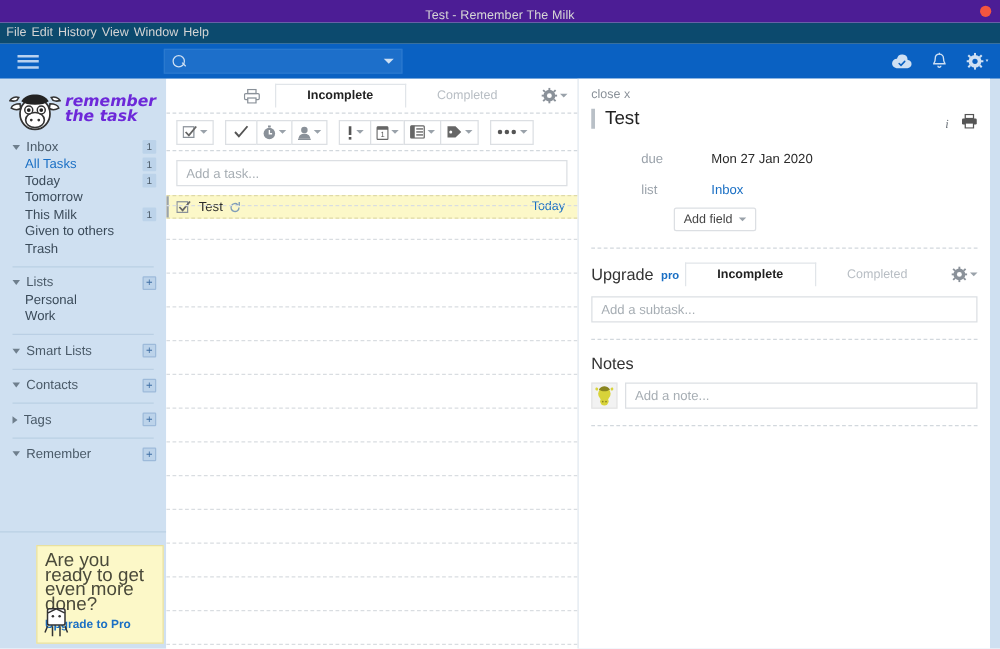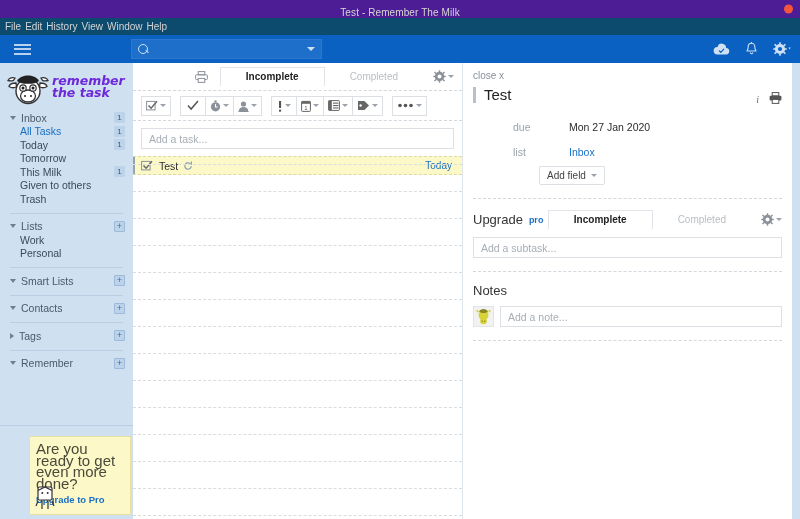--- a/index.html
+++ b/index.html
@@ -333,24 +333,24 @@
         </div>
 
         <div class="divider"></div>
 
         <div class="nav-row group">
           <span class="tri"></span>
           <span class="label">Lists</span>
           <span class="plusbtn">+</span>
         </div>
         <div class="nav-row sub">
+          <span class="label">Personal</span>
+        </div>
+        <div class="nav-row sub">
           <span class="label">Work</span>
-        </div>
-        <div class="nav-row sub">
-          <span class="label">Personal</span>
         </div>
 
         <div class="divider"></div>
 
         <div class="nav-row group">
           <span class="tri"></span>
           <span class="label">Smart Lists</span>
           <span class="plusbtn">+</span>
         </div>
 

